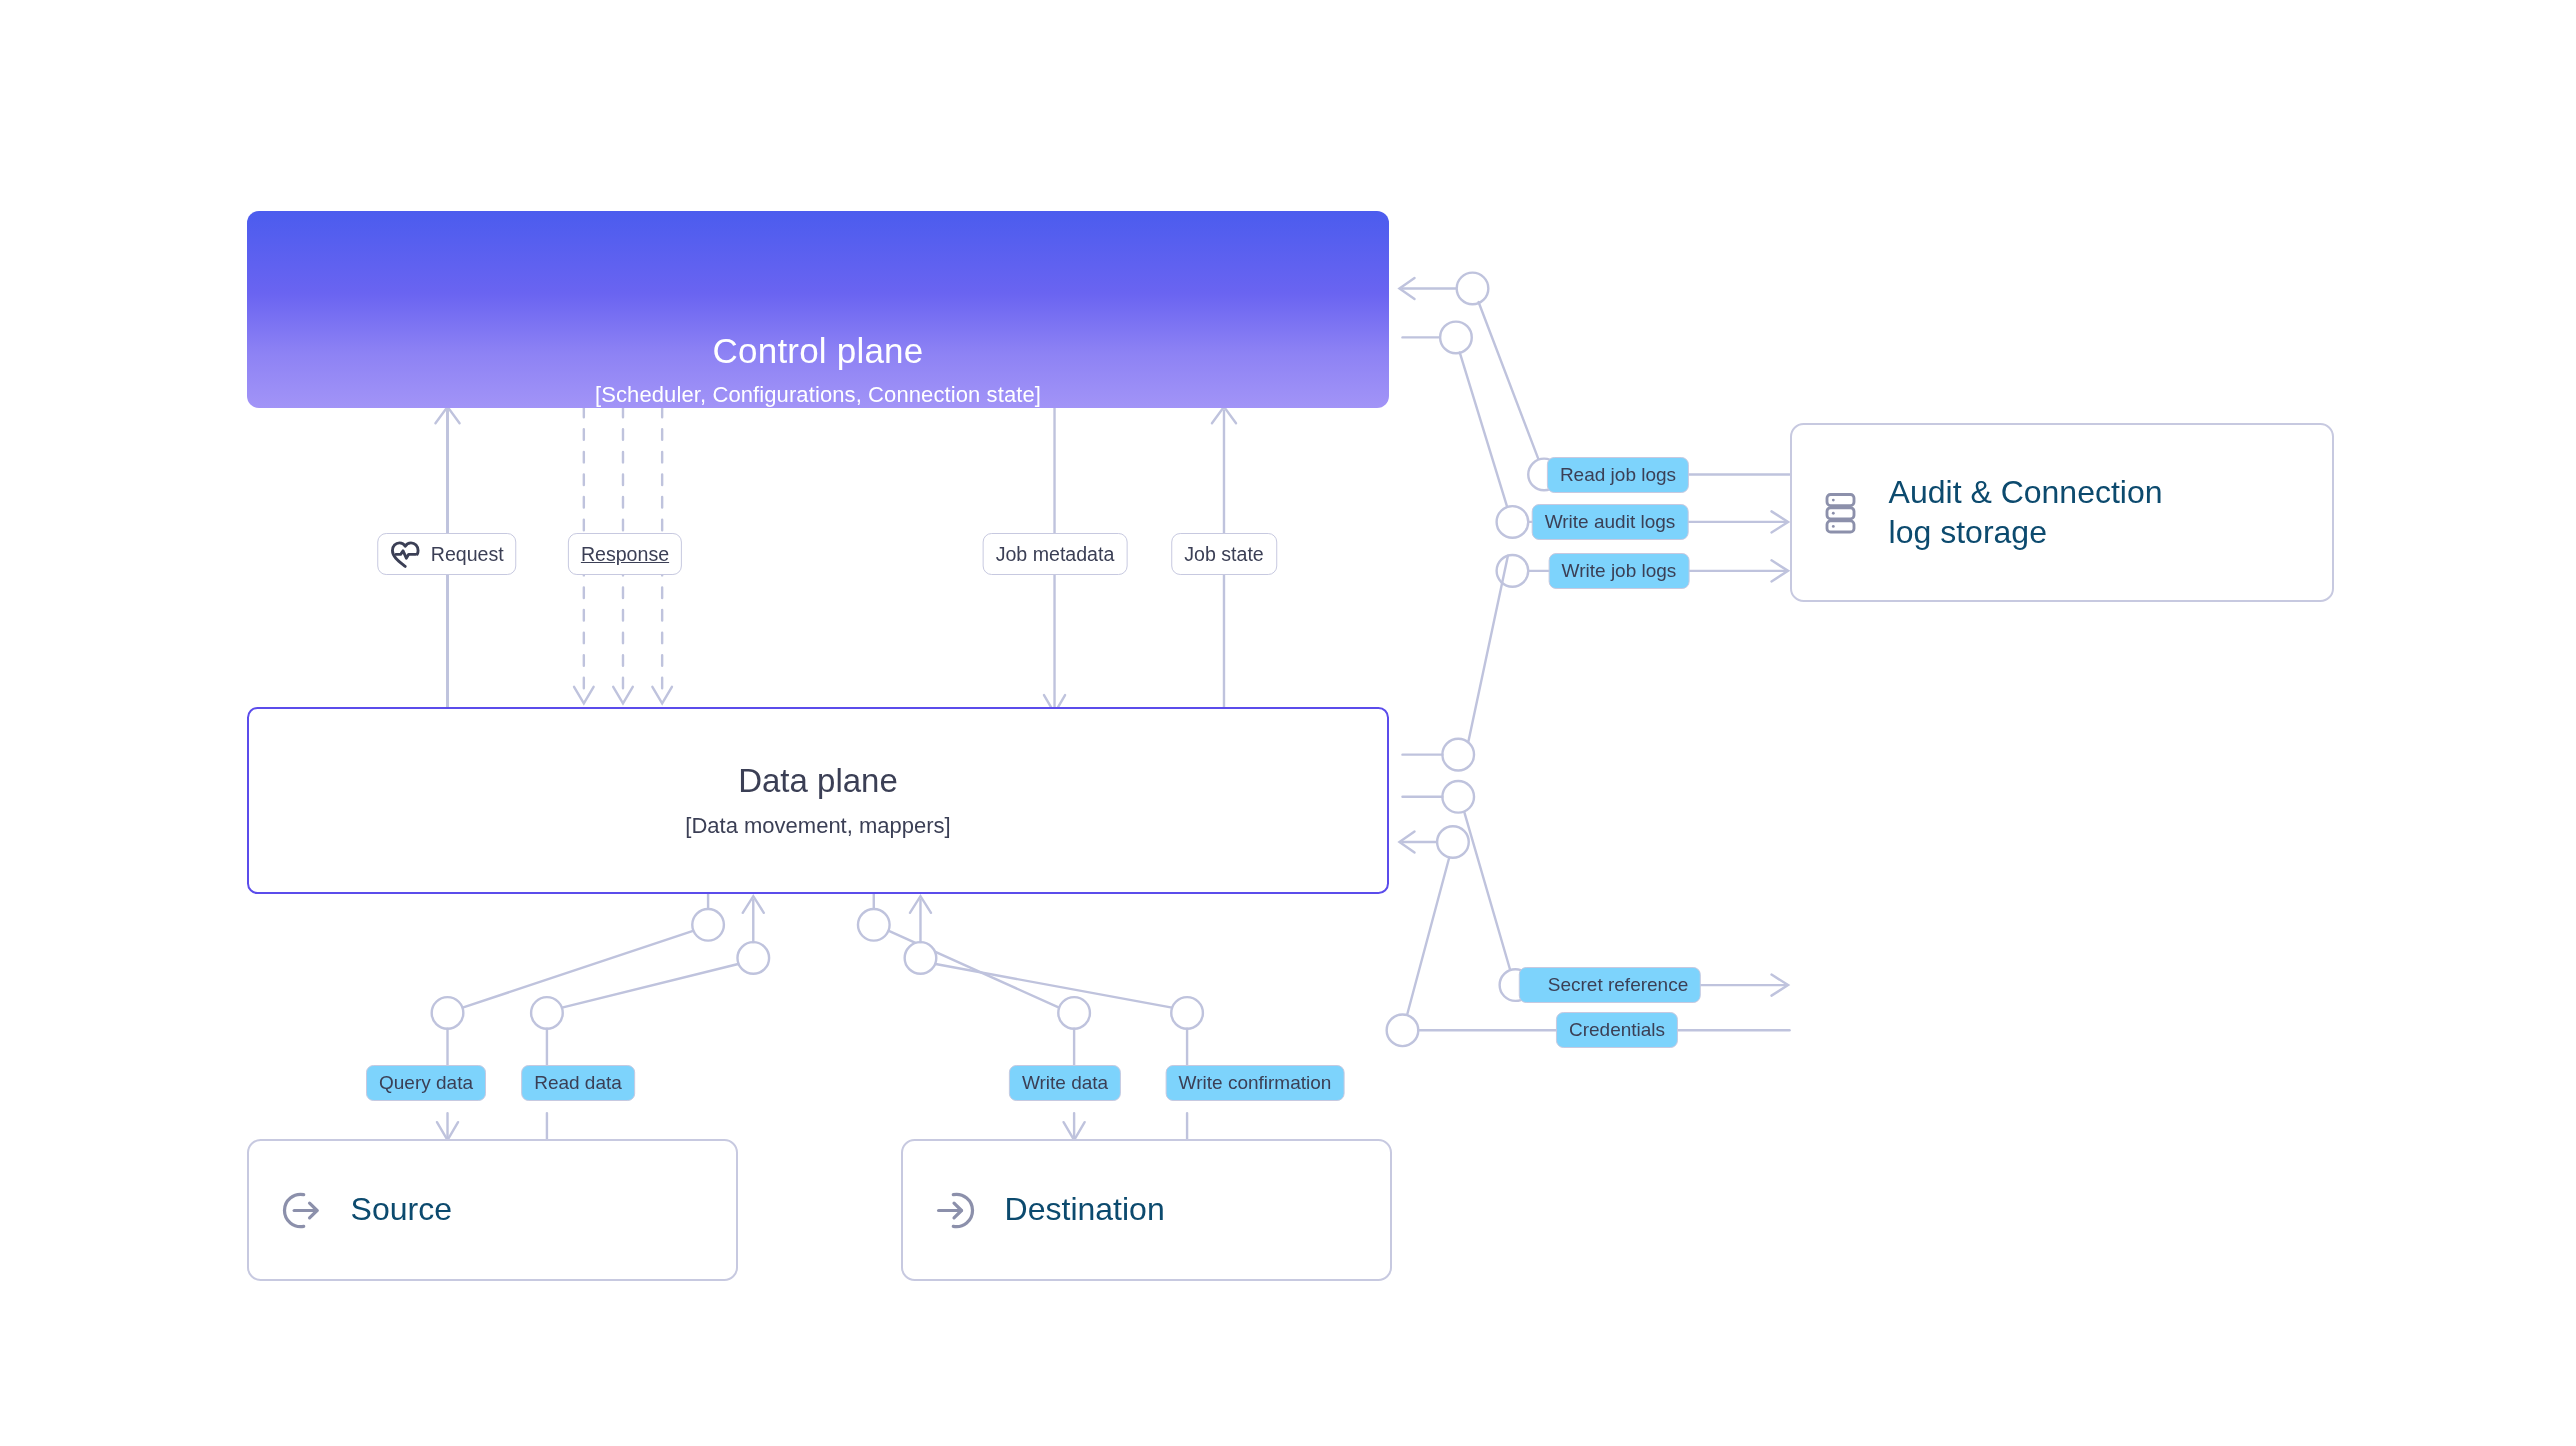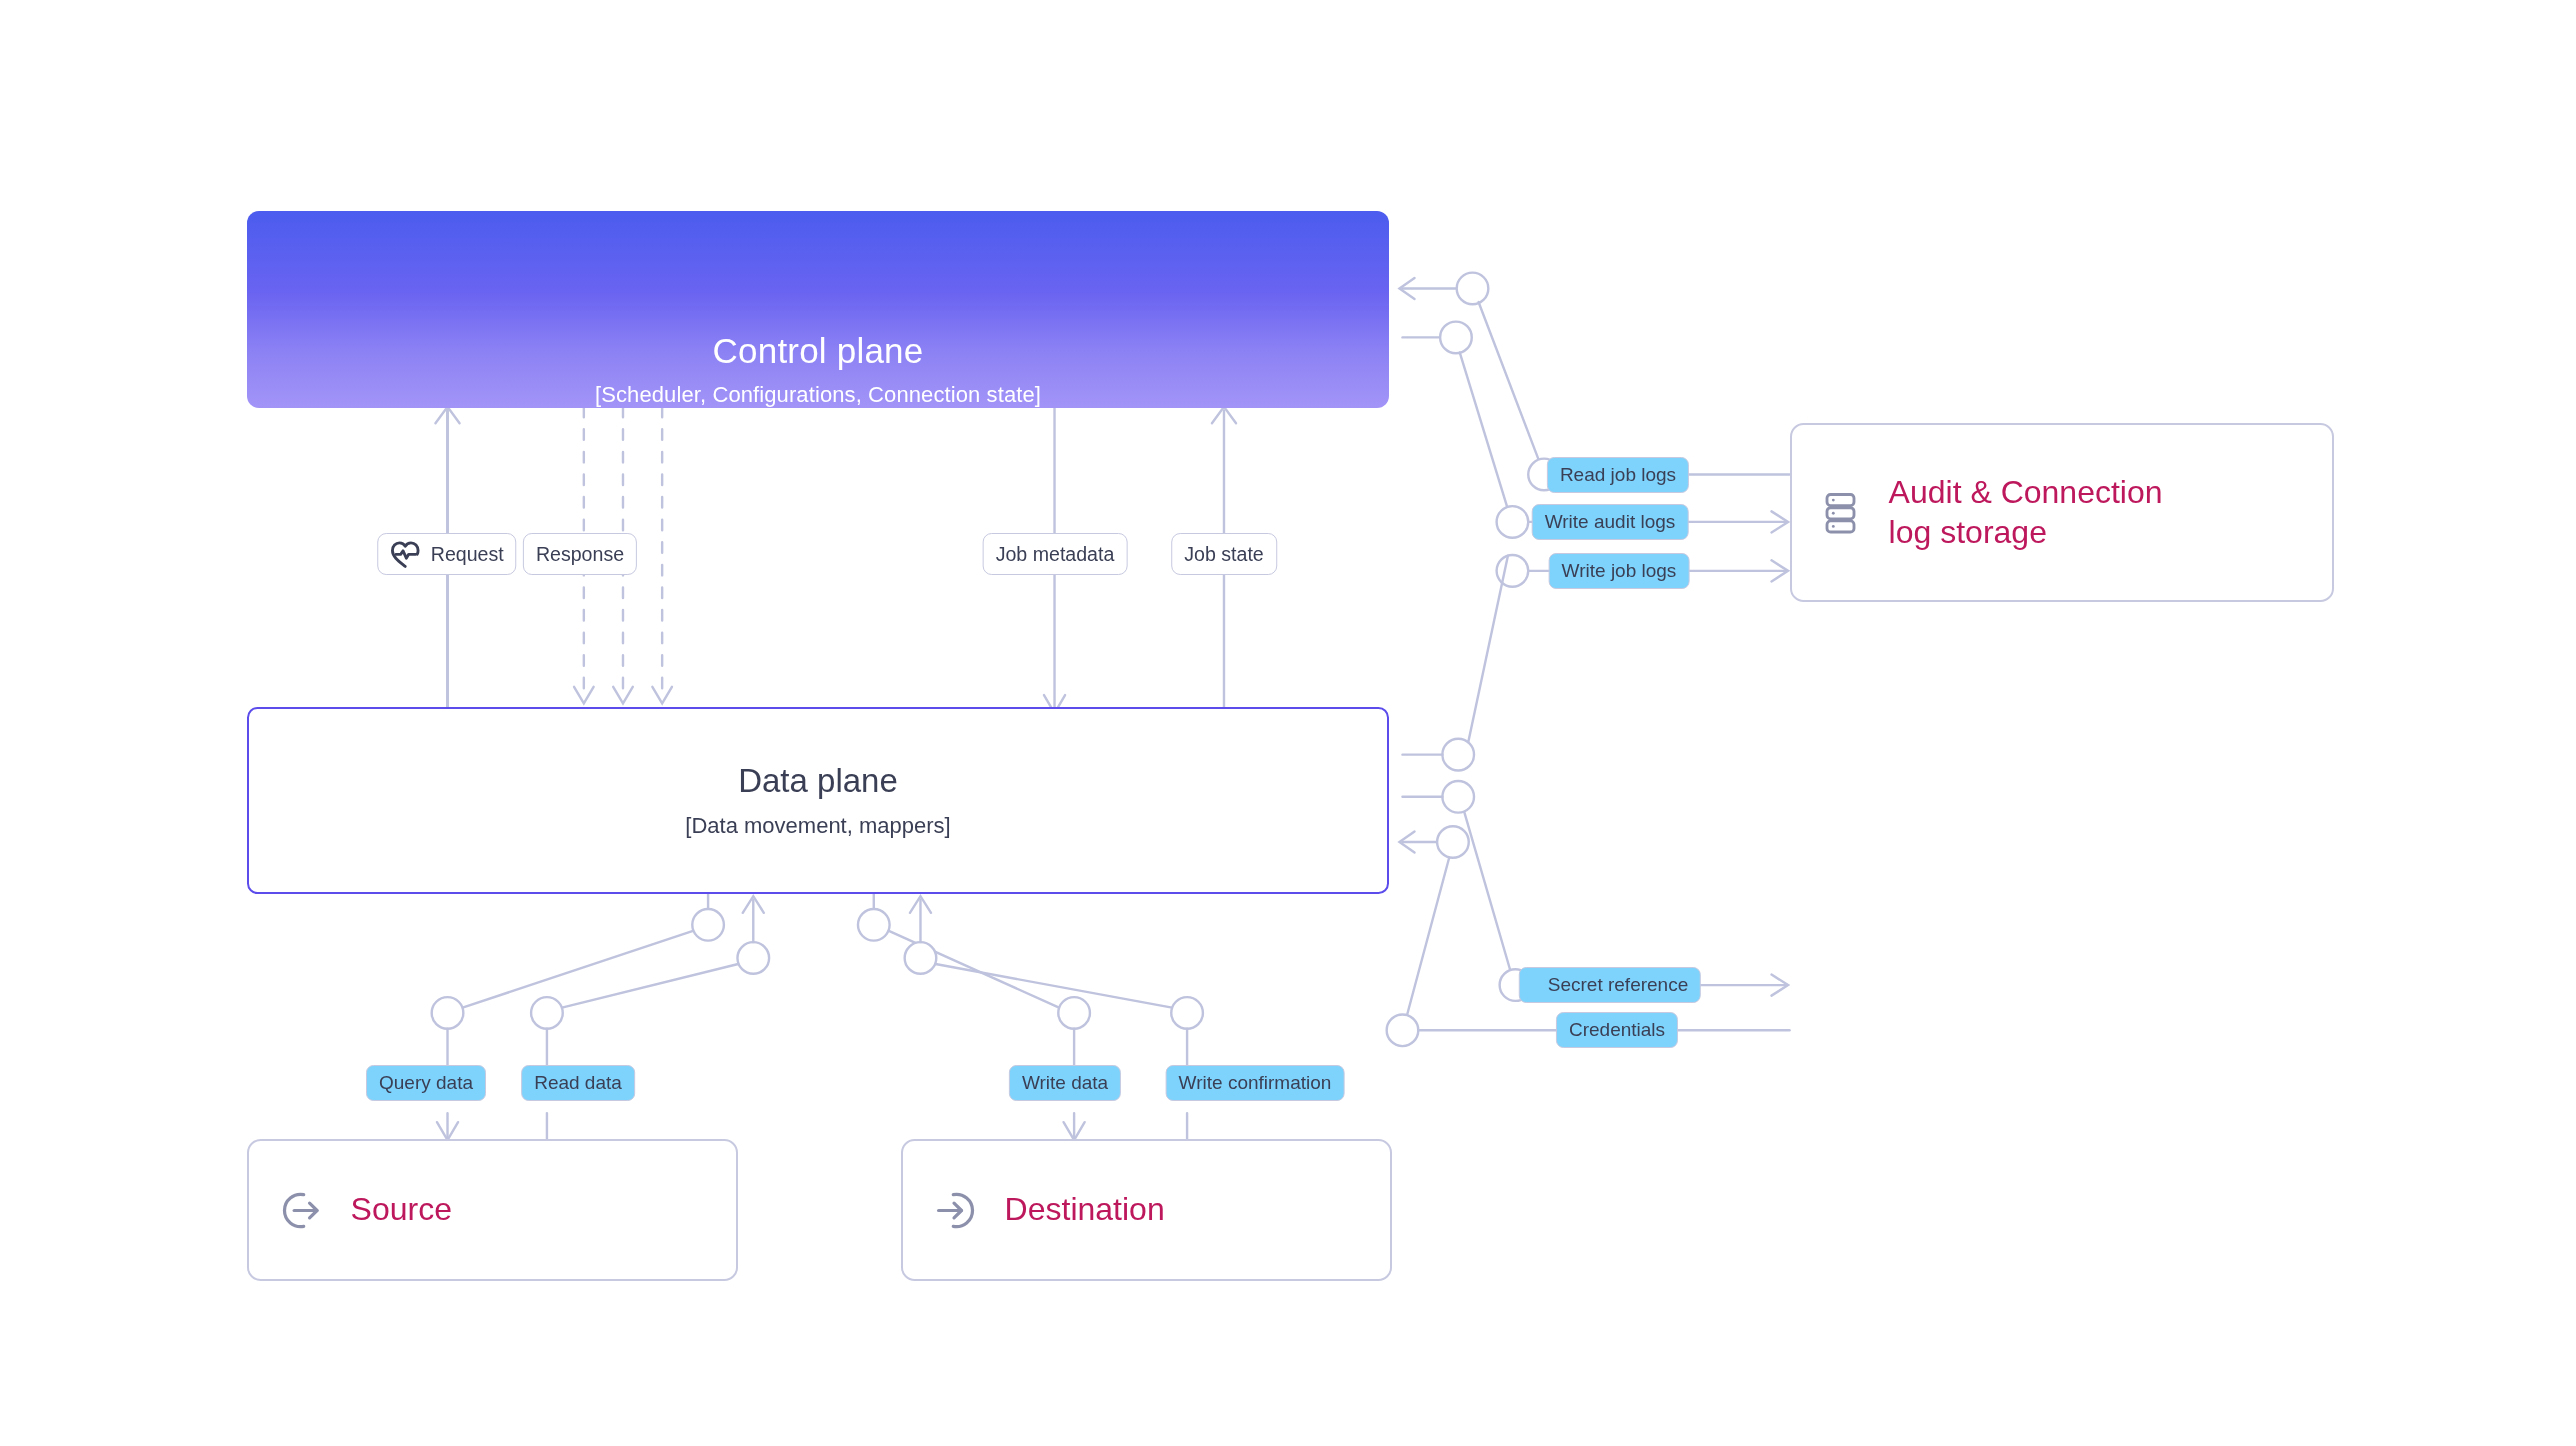--- a/index.html
+++ b/index.html
@@ -82,21 +82,21 @@
     border: 2.3px solid #c7c9e0;
     border-radius: 13.6px;
     display: flex;
     flex-direction: row;
     align-items: center;
     padding-left: 29px;
     gap: 25.6px;
   }
   .node-plain .node-label {
     font-size: 32px;
-    color: #be185d;
+    color: #0c4a6e;
     line-height: 1.22;
     font-weight: 400;
   }
   .node-plain .node-icon {
     flex: 0 0 auto;
     display: block;
     line-height: 0;
   }
 
   
@@ -291,21 +291,21 @@
     <span class="pill-icon">
       <svg width="30" height="29" viewBox="0 0 22 21" fill="none" stroke="#3b3f55" stroke-width="2.1" stroke-linecap="round" stroke-linejoin="round">
         <path d="M11 19.2 C6.5 15.6 1.6 12.3 1.6 7.6 C1.6 4.4 3.9 2 6.8 2 C8.7 2 10.2 3 11 4.4
                  C11.8 3 13.3 2 15.2 2 C18.1 2 20.4 4.4 20.4 7.6 C20.4 8.6 20.2 9.5 19.8 10.3"></path>
         <path d="M4.2 10.4 H7.6 L9.4 7.8 L11.8 13.2 L13.5 10.4 H18.6"></path>
       </svg>
     </span>
     <span>Request</span>
   </div>
 
-  <div class="edge-label" style="left:580px; top:554px;">
+  <div class="edge-label" style="left:625px; top:554px;text-decoration:underline;">
     <span>Response</span>
   </div>
 
   <div class="edge-label" style="left:1055px; top:554px;">
     <span>Job metadata</span>
   </div>
 
   <div class="edge-label" style="left:1224px; top:554px;">
     <span>Job state</span>
   </div>

